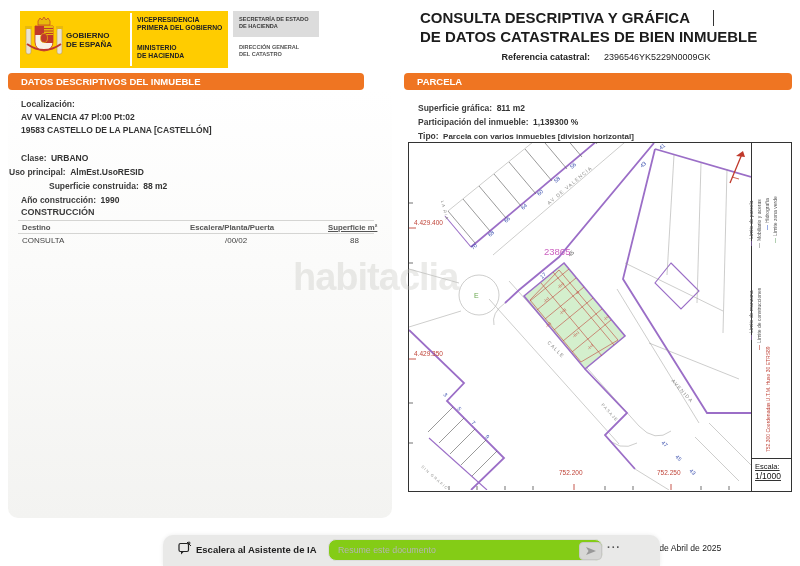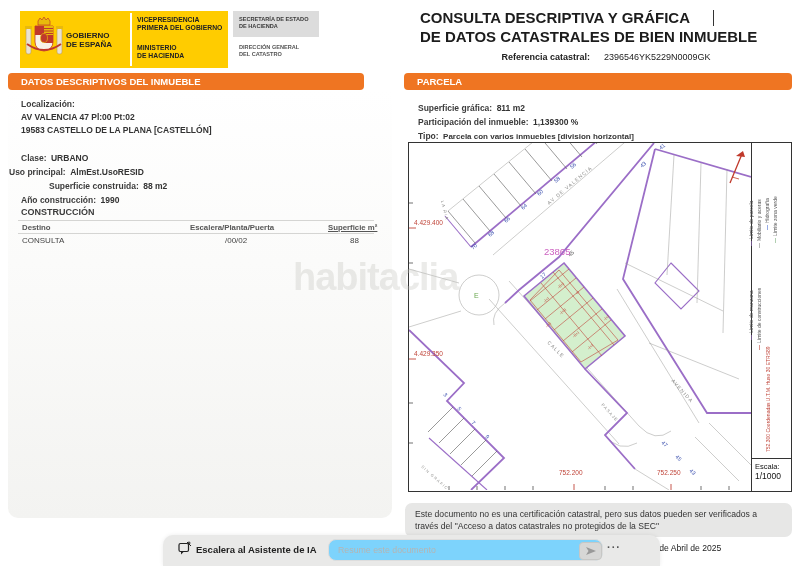--- a/index.html
+++ b/index.html
@@ -39,31 +39,31 @@
   
   .map-frame{left:408px;top:142px;width:344px;height:350px;border:1.5px solid #333;
              background:#fff;box-sizing:border-box;}
   .legend-frame{left:751px;top:142px;width:41px;height:350px;border:1.5px solid #333;
                 border-left:1px solid #333;background:#fff;box-sizing:border-box;}
   .legend-rot{position:absolute;transform-origin:0 100%;transform:rotate(-90deg);
               font-size:5px;color:#555;white-space:nowrap;line-height:7px;height:7px;}
   .legend-rot .dash{font-weight:700;margin-right:2px;}
   .utm-rot{color:#c0453a;}
   .escala-box{position:absolute;left:751px;top:458px;width:41px;height:34px;border-top:1.5px solid #333;
-              box-sizing:border-box;padding:3px 0 0 4px;}
+              box-sizing:border-box;padding:3px 0 0 4px;text-decoration:underline;}
   .escala-box .e1{font-size:7.5px;color:#111;}
   .escala-box .e2{font-size:8.5px;color:#111;}
   
   .disclaimer{left:405px;top:503px;width:387px;height:34px;background:#e7e7e6;border-radius:7px;
               font-size:8.6px;color:#333;line-height:12px;padding:5px 10px;box-sizing:border-box;}
   .date{left:560px;top:543px;width:220px;text-align:center;font-size:8.6px;color:#222;}
   .ai-bar{left:163px;top:535px;width:497px;height:31px;background:#e9e9e8;border-radius:10px 10px 0 0;
           box-shadow:0 0 4px rgba(0,0,0,0.08);}
   .ai-label{left:196px;top:544px;font-size:9.5px;font-weight:700;color:#222;}
-  .ai-input{left:328px;top:539px;width:275px;height:22px;background:#7dd3fc;border:1px solid #ddd;
+  .ai-input{left:328px;top:539px;width:275px;height:22px;background:#84cc16;border:1px solid #ddd;
             border-radius:8px;box-sizing:border-box;font-family:"Liberation Sans",sans-serif;
             font-size:8.8px;color:#333;padding:0 30px 0 9px;outline:none;}
   .ai-input::placeholder{color:#b5b5b3;}
   .send-btn{left:579px;top:542px;width:21px;height:16px;background:#d7d7d6;border:1px solid #c7c7c5;
             border-radius:4px;display:flex;align-items:center;justify-content:center;cursor:pointer;}
   .more-dots{left:607px;top:541px;font-size:11px;font-weight:700;color:#555;letter-spacing:1px;cursor:pointer;}
   .watermark{left:293px;top:256px;font-size:38px;font-weight:700;color:rgba(195,195,188,0.33);
              letter-spacing:-1px;pointer-events:none;z-index:9;}
   .cursor-bar{left:713px;top:10px;width:1px;height:16px;background:#333;}
 </style>
@@ -334,21 +334,20 @@
   </div>
   <div class="legend-rot" style="left:763px;top:343px;">
     <span class="dash" style="color:#c0453a;">—</span><span>Límite de construcciones</span>
   </div>
   <div class="legend-rot utm-rot" style="left:772px;top:445px;">752.300 Coordenadas U.T.M. Huso 30 ETRS89</div>
   <div class="escala-box">
     <div class="e1">Escala:</div>
     <div class="e2">1/1000</div>
   </div>
 
-  <div class="abs disclaimer">Este documento no es una certificación catastral, pero sus datos pueden ser verificados a través del "Acceso a datos catastrales no protegidos de la SEC"</div>
   <div class="abs date">Martes , 8 de Abril de 2025</div>
 
   <div class="abs ai-bar"></div>
   <svg class="abs" style="left:178px;top:541px;" width="14" height="14" viewBox="0 0 14 14">
     <rect x="1" y="2.5" width="9.5" height="8" rx="1.5" fill="none" stroke="#222" stroke-width="1.2"></rect>
     <path d="M3,10.5 L3,13.5 L6,10.5" fill="#222"></path>
     <path d="M9,1 L13,5 M11,0.5 L11,3.5 M9.5,2 H12.5" stroke="#222" stroke-width="1"></path>
   </svg>
   <div class="abs ai-label">Escalera al Asistente de IA</div>
   <input class="abs ai-input" type="text" placeholder="Resume este documento" style="">

